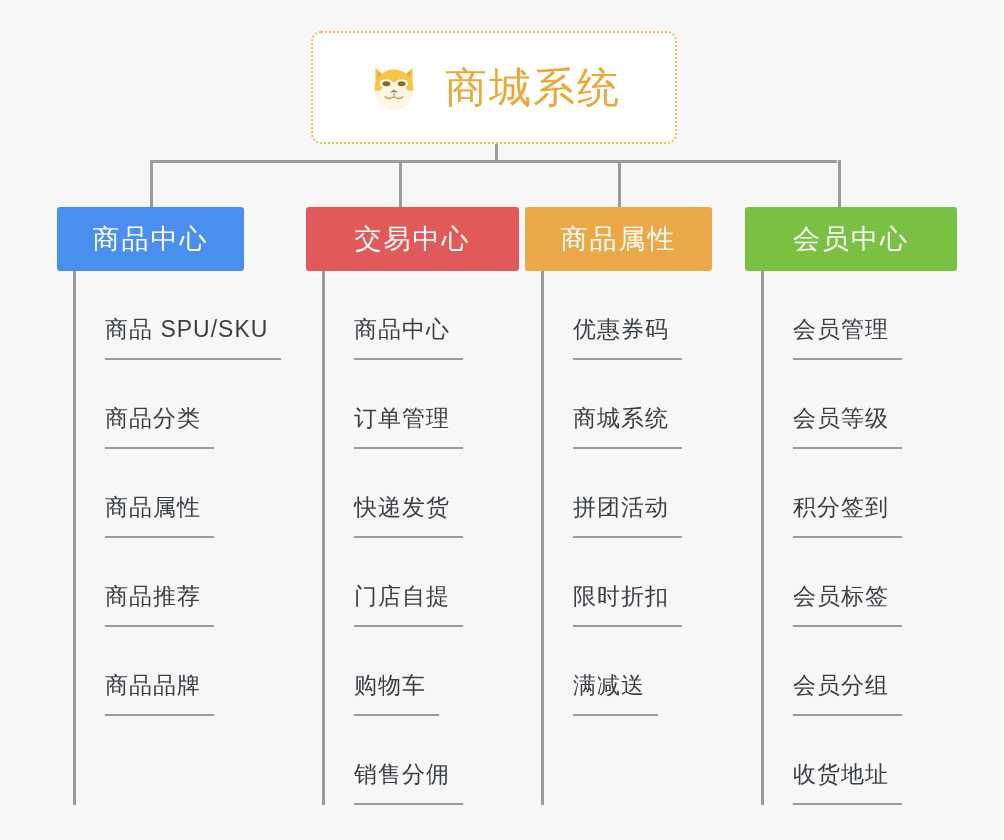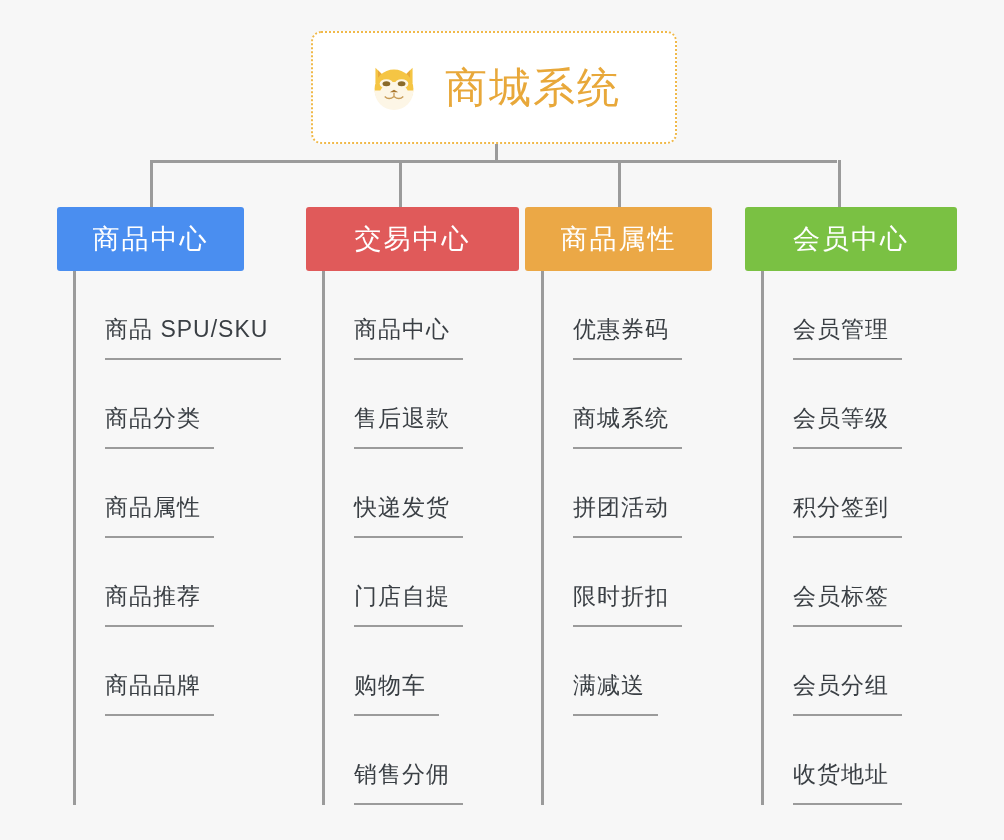--- a/index.html
+++ b/index.html
@@ -133,21 +133,21 @@
         <div class="cat-pill" style="left: 0px; width: 213px; background: rgb(224, 90, 90);">交易中心</div>
         <div class="leaf-list" style="left: 16px;">
           <div class="leaf-spine" style="height: 534px;"></div>
           <div class="leaf">
             <div class="leaf-inner">
               <span class="leaf-text">商品中心</span>
             </div>
           </div>
           <div class="leaf">
             <div class="leaf-inner">
-              <span class="leaf-text">售后退款</span>
+              <span class="leaf-text">订单管理</span>
             </div>
           </div>
           <div class="leaf">
             <div class="leaf-inner">
               <span class="leaf-text">快递发货</span>
             </div>
           </div>
           <div class="leaf">
             <div class="leaf-inner">
               <span class="leaf-text">门店自提</span>

